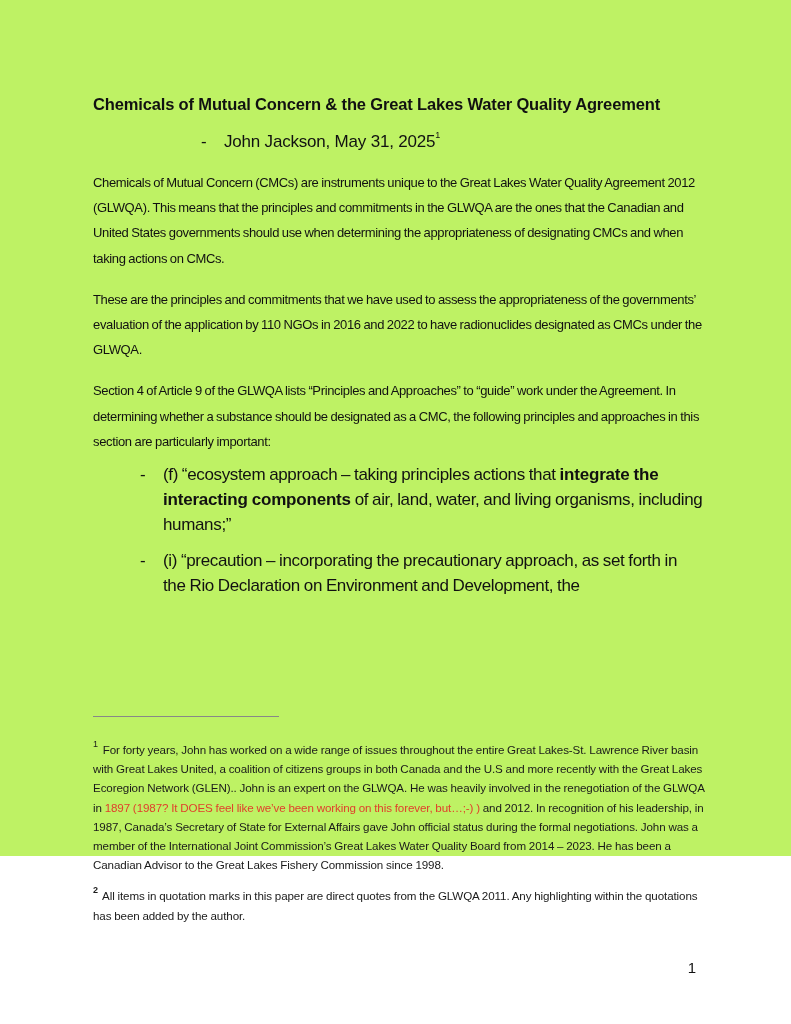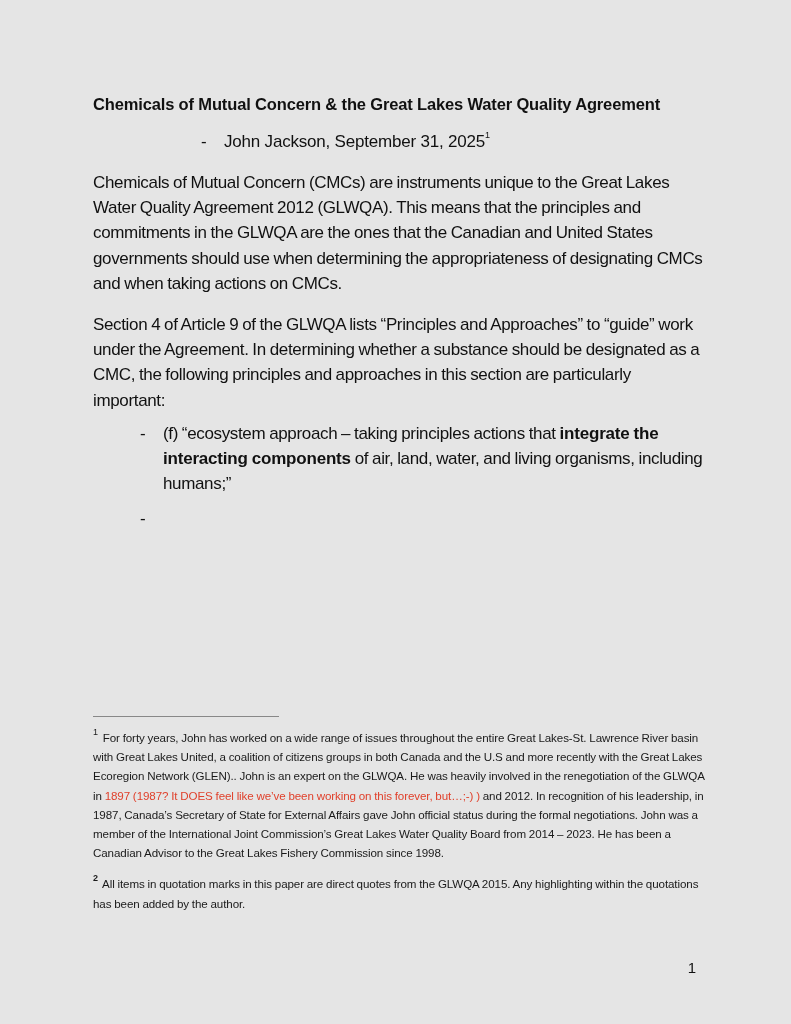--- a/index.html
+++ b/index.html
@@ -12,22 +12,22 @@
       height: 1024px;
       position: relative;
       overflow: hidden;
       font-family: "Liberation Sans", sans-serif;
       color: #111111;
     }
     .page {
       position: absolute;
       left: 0; top: 0;
       width: 791px;
-      height: 1024px;
-      background: #e5e5e5;
+      height: 856px;
+      background: #bef264;
     }
     .content {
       position: absolute;
       left: 93px;
       top: 92px;
       width: 610px;
     }
     .title {
       font-weight: bold;
       font-size: 16.5px;
@@ -52,21 +52,21 @@
       padding-left: 23px;
     }
     sup.fnref {
       font-size: 9px;
       vertical-align: top;
       line-height: 1;
       position: relative;
       top: 1px;
     }
     .para {
-      font-size: 17px;
+      font-size: 13px;
       line-height: 25.2px;
       margin: 16px 0 8px 0;
       letter-spacing: -0.35px;
       word-spacing: -0.5px;
     }
     .heading2 {
       font-weight: bold;
       font-size: 16px;
       line-height: 24px;
       margin: 6px 0 12px 0;
@@ -105,21 +105,21 @@
     }
     .footnotes {
       position: absolute;
       left: 93px;
       top: 728px;
       width: 612px;
     }
     .fn {
       font-size: 11.6px;
       line-height: 19.2px;
-      margin: 0 0 12px 0;
+      margin: 12px 0 12px 0;
       letter-spacing: -0.1px;
       word-spacing: -0.3px;
       color: #1a1a1a;
     }
     .fn sup {
       font-size: 9px;
       vertical-align: top;
       line-height: 1;
       position: relative;
       top: 0px;
@@ -142,40 +142,42 @@
   </style>
 </head>
 <body>
 
 <div class="page">
   <div class="content">
     <h1 class="title">Chemicals of Mutual Concern &amp; the Great Lakes Water Quality Agreement</h1>
 
     <div class="byline">
       <span class="dash">-</span>
-      <span class="btext">John Jackson, September 31, 2025</span><sup class="fnref">1</sup>
+      <span class="btext">John Jackson, May 31, 2025</span><sup class="fnref">1</sup>
     </div>
 
     <p class="para">Chemicals of Mutual Concern (CMCs) are instruments unique to the Great Lakes Water Quality Agreement 2012 (GLWQA). This means that the principles and commitments in the GLWQA are the ones that the Canadian and United States governments should use when determining the appropriateness of designating CMCs and when taking actions on CMCs.</p>
+    <p class="para">These are the principles and commitments that we have used to assess the appropriateness of the governments’ evaluation of the application by 110 NGOs in 2016 and 2022 to have radionuclides designated as CMCs under the GLWQA.</p>
 
 
     <p class="para">Section 4 of Article 9 of the GLWQA lists “Principles and Approaches” to “guide” work under the Agreement. In determining whether a substance should be designated as a CMC, the following principles and approaches in this section are particularly important:</p>
 
     <ul class="bullets">
       <li class="bullet">
         <span class="bdash">-</span>
         <span>(f) “ecosystem approach  – taking principles actions that </span><b>integrate the interacting components</b><span> of air, land, water, and living organisms, including humans;”</span>
       </li>
       <li class="bullet">
         <span class="bdash">-</span>
+        <span>(i) “precaution – incorporating the precautionary approach, as set forth in the Rio Declaration on Environment and Development, the</span>
       </li>
     </ul>
   </div>
 
   <div class="fn-rule"></div>
 
   <div class="footnotes">
     <p class="fn"><sup>1</sup> <span>For forty years, John has worked on a wide range of issues throughout the entire Great Lakes-St. Lawrence River basin with Great Lakes United, a coalition of citizens groups in both Canada and the U.S and more recently with the Great Lakes Ecoregion Network (GLEN).. John is an expert on the GLWQA. He was heavily involved in the renegotiation of the GLWQA in </span><span class="red">1897 (1987? It DOES feel like we’ve been working on this forever, but…;-) )</span><span> and 2012. In recognition of his leadership, in 1987, Canada’s Secretary of State for External Affairs gave John official status during the formal negotiations. John was a member of the International Joint Commission’s Great Lakes Water Quality Board from 2014 – 2023. He has been a Canadian Advisor to the Great Lakes Fishery Commission since 1998.</span></p>
-    <p class="fn"><sup class="fn2-num">2</sup> <span>All items in quotation marks in this paper are direct quotes from the GLWQA 2015. Any highlighting within the quotations has been added by the author.</span></p>
+    <p class="fn"><sup class="fn2-num">2</sup> <span>All items in quotation marks in this paper are direct quotes from the GLWQA 2011. Any highlighting within the quotations has been added by the author.</span></p>
   </div>
 
   <div class="page-number">1</div>
 </div>
 
 </body></html>

